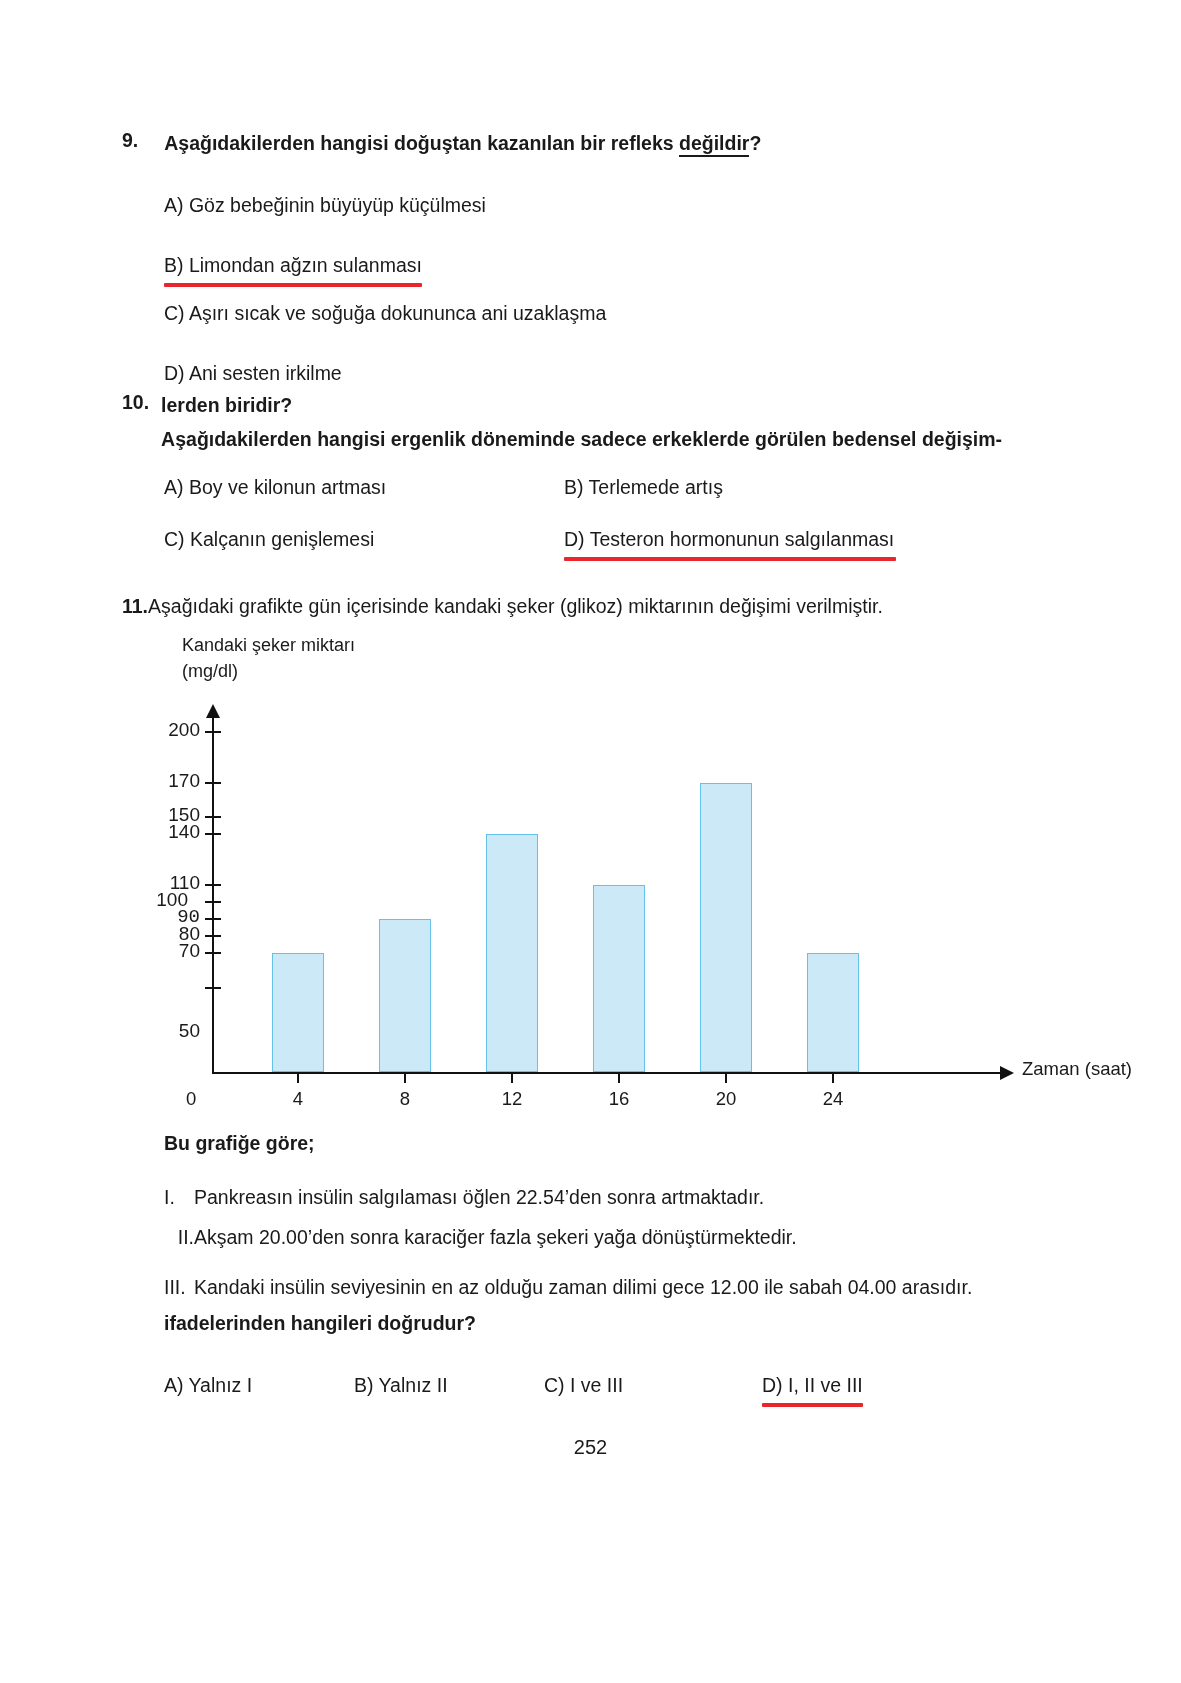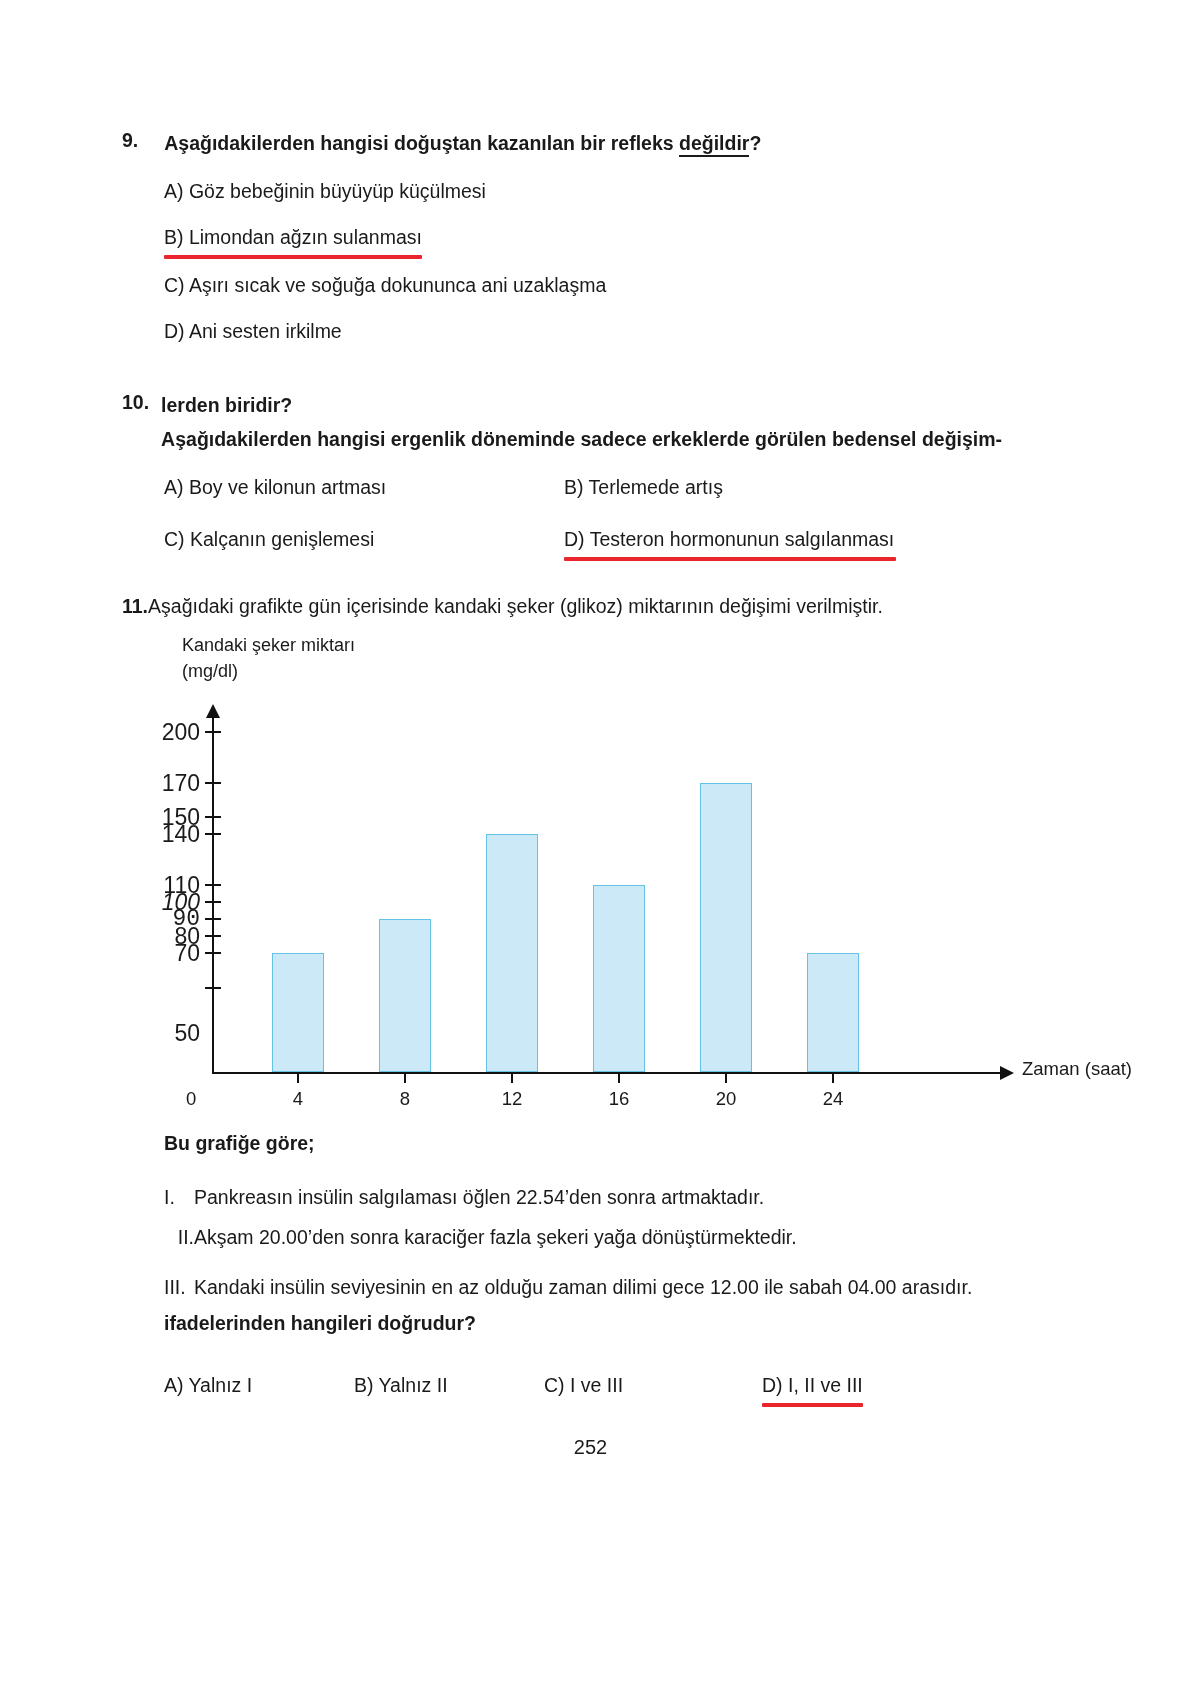--- a/index.html
+++ b/index.html
@@ -11,21 +11,21 @@
   .page{position:absolute;inset:0;}
 
   
   .q-block{position:absolute;left:122px;width:940px;}
   .q-head{display:flex;align-items:flex-start;}
   .q-num{font-weight:bold;font-size:19.5px;line-height:28px;flex:0 0 auto;}
   .q-stem{font-weight:bold;font-size:19.5px;line-height:34px;}
   .q-stem .underline-black{border-bottom:2px solid #1a1a1a;padding-bottom:1px;}
 
   .opt{font-size:19.5px;line-height:30px;position:relative;display:inline-block;}
-  .opt-row{margin-top:16px;}
+  .opt-row{margin-top:30px;}
   .opts-single .opt-row{padding-left:42px;}
 
   
   .red-ul::after{
     content:"";position:absolute;left:0;right:0;bottom:-7px;
     height:4px;background:#e8262b;border-radius:1px;
   }
 
   
   .opts-grid{padding-left:42px;margin-top:16px;}
@@ -43,21 +43,21 @@
   .axis-title{position:absolute;left:6px;top:0;font-size:18px;line-height:26px;white-space:pre-line;}
   .y-axis{position:absolute;left:36px;top:84px;width:2px;height:358px;background:#111;}
   .y-arrow{position:absolute;left:30px;top:72px;width:0;height:0;
     border-left:7px solid transparent;border-right:7px solid transparent;border-bottom:14px solid #111;}
   .x-axis{position:absolute;left:36px;top:440px;width:790px;height:2px;background:#111;}
   .x-arrow{position:absolute;left:824px;top:434px;width:0;height:0;
     border-top:7px solid transparent;border-bottom:7px solid transparent;border-left:14px solid #111;}
   .x-axis-label{position:absolute;left:846px;top:426px;font-size:18.5px;white-space:nowrap;}
 
   .ytick{position:absolute;left:29px;width:16px;height:2px;background:#111;}
-  .ylab{position:absolute;right:0;font-size:23px;text-align:left;transform:translateY(-12px);}
+  .ylab{position:absolute;right:0;font-size:19px;text-align:left;transform:translateY(-12px);}
   .ylab-holder{position:absolute;left:-34px;width:58px;}
 
   .xtick{position:absolute;top:440px;width:2px;height:11px;background:#111;}
   .xlab{position:absolute;top:456px;font-size:18.5px;transform:translateX(-50%);}
   .zero-lab{position:absolute;left:10px;top:456px;font-size:18.5px;}
 
   .bar{position:absolute;background:#cbe9f7;border:1.5px solid #63c2e6;box-sizing:border-box;}
 
   
   .sub-bold{position:absolute;left:164px;font-weight:bold;font-size:19.5px;}
@@ -157,21 +157,21 @@
       <span class="ylab" style="right:0;display:block;">140</span>
     </div>
 
     <div class="ytick" style="top:252px;"></div>
     <div class="ylab-holder" style="top:252px;">
       <span class="ylab" style="right:0;display:block;">110</span>
     </div>
 
     <div class="ytick" style="top:269px;"></div>
     <div class="ylab-holder" style="top:269px;">
-      <span class="ylab" style="right:0;display:block;font-style:italic;">100</span>
+      <span class="ylab" style="right:12px;display:block;">100</span>
     </div>
 
     <div class="ytick" style="top:286px;"></div>
     <div class="ylab-holder" style="top:286px;">
       <span class="ylab" style="right:0;display:block;font-family:Liberation Mono, monospace;">90</span>
     </div>
 
     <div class="ytick" style="top:303px;"></div>
     <div class="ylab-holder" style="top:303px;">
       <span class="ylab" style="right:0;display:block;">80</span>

